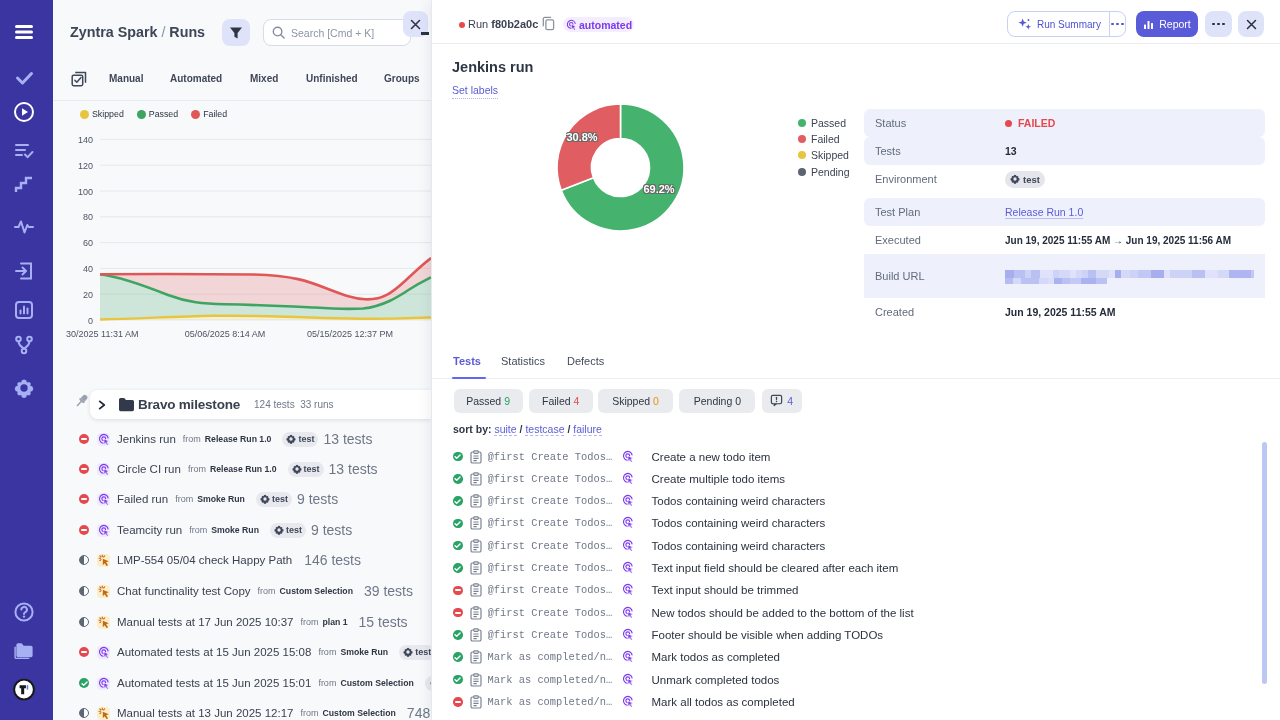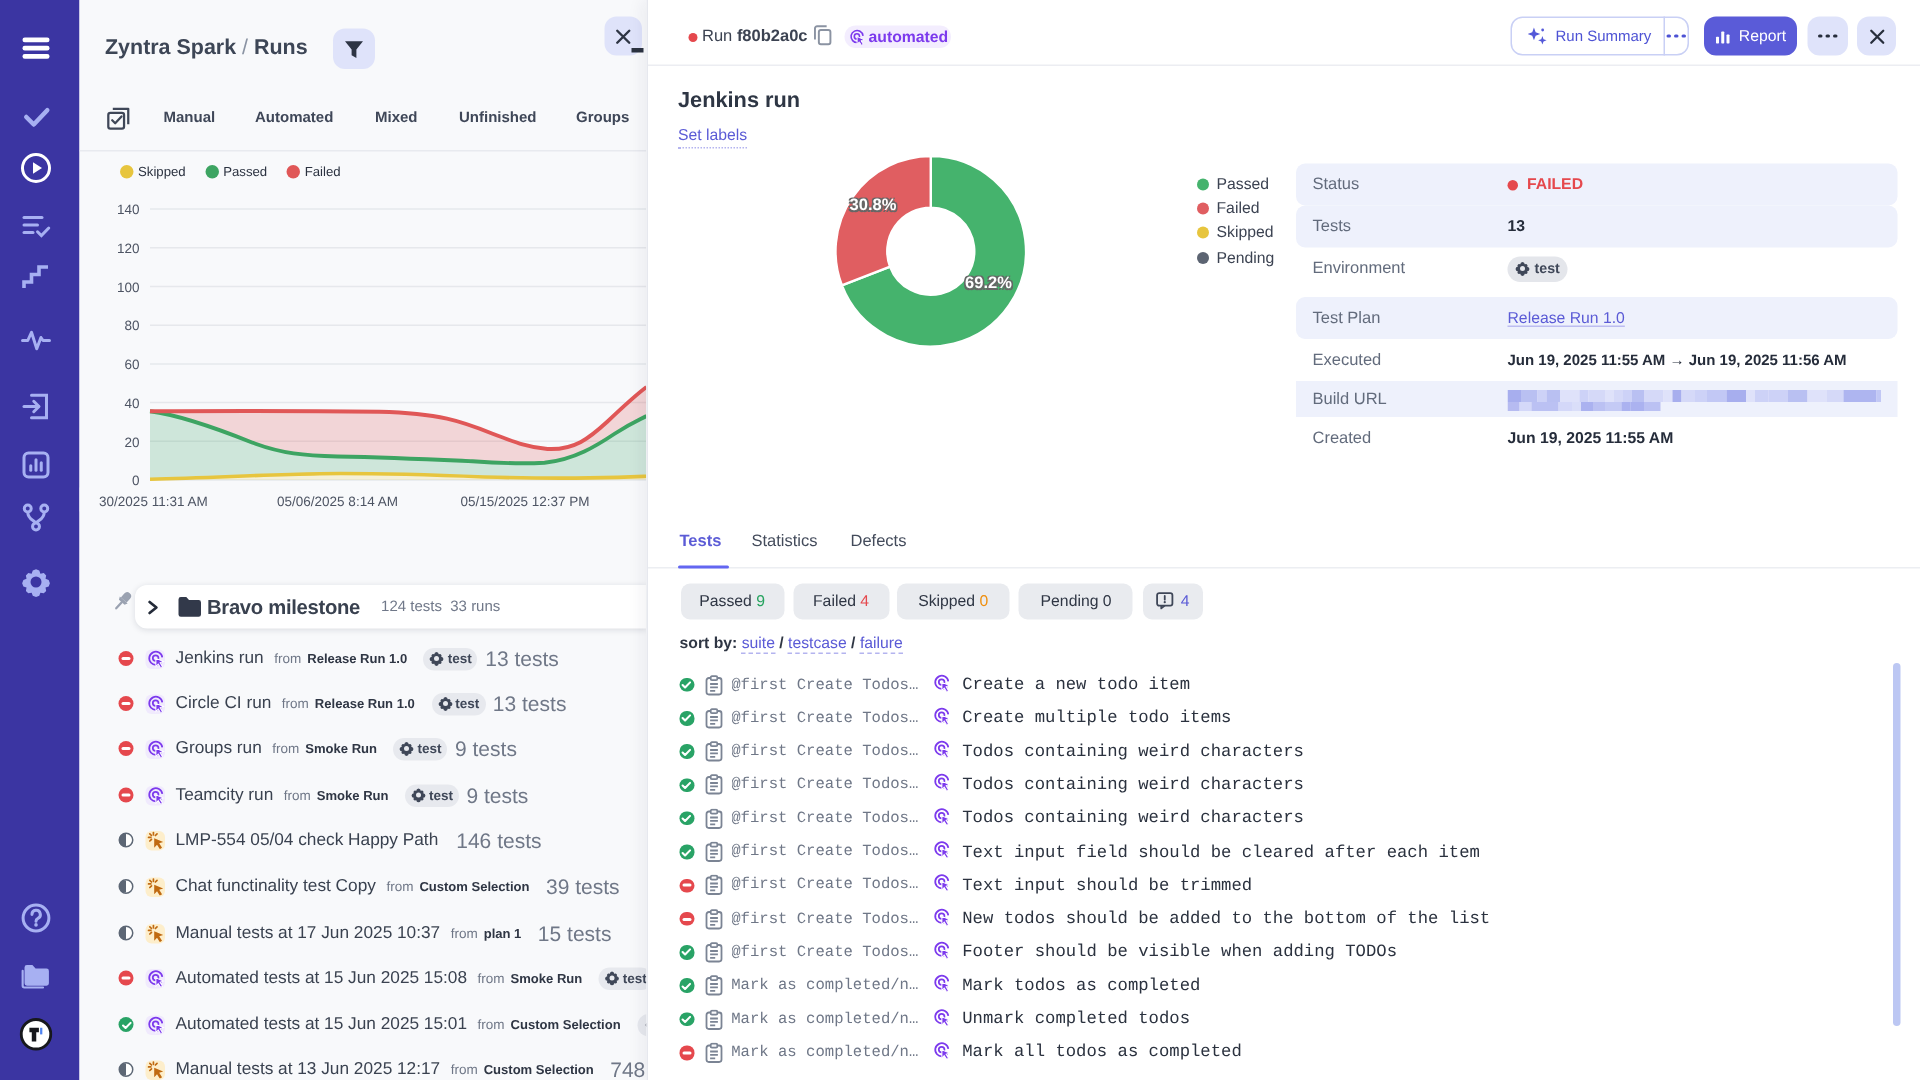--- a/index.html
+++ b/index.html
@@ -26,21 +26,21 @@
   .rplan { font-size:8.7px; font-weight:bold; color:#2f3644; margin-right:11px; }
   .rtests { font-size:14px; color:#6f7787; }
   .tpill { height:15px; background:#e7e9ee; border-radius:8px; display:flex; align-items:center; padding:0 4px; font-size:9px; font-weight:bold; color:#3f4758; margin-right:5px; }
   .tpill svg { margin-right:2px; }
   .trow { position:absolute; left:21px; height:20px; display:flex; align-items:center; white-space:nowrap; }
   .tst { width:9.5px; height:9.5px; border-radius:50%; margin-right:7px; position:relative; flex:none; display:flex; align-items:center; justify-content:center; }
   .tst.g { background:#29a366; }
   .tst.r { background:#e5484d; }
   .tst.r::after { content:""; position:absolute; left:2px; top:3.8px; width:5.5px; height:1.9px; border-radius:1px; background:#fff; }
   .mono { font-family:"Liberation Mono", monospace; font-size:10.4px; color:#6f7787; width:125px; overflow:hidden; flex:none; }
-  .ttitle { font-size:11.5px; color:#2b323f; font-weight:500; margin-left:8px;font-family:Liberation Mono, monospace; }
+  .ttitle { font-size:11.5px; color:#2b323f; font-weight:500; margin-left:18px; }
 </style>
 </head>
 <body>
 <div id="sidebar">
   <div class="sic" style="top:21px">
     <svg width="22" height="22" viewBox="0 0 22 22">
         <g fill="#fff">
           <rect x="2" y="4" width="18" height="3.1" rx="1.5"></rect>
           <rect x="2" y="9.5" width="18" height="3.1" rx="1.5"></rect>
           <rect x="2" y="15" width="18" height="3.1" rx="1.5"></rect>
@@ -134,20 +134,27 @@
       </svg>
   </div>
 </div>
 <div id="lp">
 
   <div class="abs" style="left:17px; top:24px; font-size:14.3px; font-weight:bold; color:#3d4656;">Zyntra Spark <span style="color:#8a93a3; font-weight:normal;">/</span> Runs</div>
   <div class="abs" style="left:169px; top:19px; width:28px; height:27px; background:#dfe3fa; border-radius:8px; display:flex; align-items:center; justify-content:center;">
     <svg width="14" height="14" viewBox="0 0 14 14">
         <path d="M1 1.5 h12 L8.6 7 v5.6 l-3.2 -1.8 V7 Z" fill="#2e3544"></path>
       </svg>
+  </div>
+  <div class="abs" style="left:210px; top:19px; width:148px; height:27px; background:#fff; border:1px solid #d9dce4; border-radius:8px; display:flex; align-items:center; padding:0 8px; color:#8d95a5; font-size:10.5px;">
+    <svg width="13" height="13" viewBox="0 0 14 14" style="margin-right:6px; flex:none;">
+        <circle cx="6" cy="6" r="4.6" fill="none" stroke="#848d9d" stroke-width="1.5"></circle>
+        <path d="M9.4 9.4 L13 13" stroke="#848d9d" stroke-width="1.5" stroke-linecap="round"></path>
+      </svg>
+    <span style="white-space:nowrap;">Search [Cmd + K]</span>
   </div>
   <div class="abs" style="left:350px; top:11px; width:25px; height:26px; background:#dfe3fa; border-radius:8px; display:flex; align-items:center; justify-content:center;">
     <svg width="11" height="11" viewBox="0 0 11 11">
         <path d="M1.5 1.5 L9.5 9.5 M9.5 1.5 L1.5 9.5" stroke="#2e3544" stroke-width="1.6" stroke-linecap="round"></path>
       </svg>
   </div>
   <div class="abs" style="left:368px; top:32px; width:8px; height:3px; background:#2b3240;"></div>
 
   <div class="abs" style="left:18px; top:71px; width:16px; height:16px;">
     <svg width="16" height="16" viewBox="0 0 16 16">
@@ -277,21 +284,21 @@
       <span class="st st-red"></span>
       <span class="ribox ri-p">
         <svg width="12" height="12" viewBox="0 0 14 14">
           <g fill="none" stroke="#7c3aed" stroke-width="1.35">
             <path d="M11.3 9.3 A5.1 5.1 0 1 1 11.9 6.2"></path>
             <circle cx="6.7" cy="6.7" r="2.2"></circle>
           </g>
           <path d="M6.9 6.9 l6 2.5 -2.7 1 1.9 3 -1.5 .9 -1.9 -3 -1.8 2.1z" fill="#7c3aed" stroke="#fff" stroke-width="0.8"></path>
         </svg>
       </span>
-      <span class="rtitle">Groups run</span>
+      <span class="rtitle">Failed run</span>
       <span class="rfrom">from</span>
       <span class="rplan">Smoke Run</span>
       <span class="tpill"><svg width="10" height="10" viewBox="0 0 24 24">
           <path fill="#3f4758" d="M12 1.7l2.6 1 .9 2.5 2.7-.5 1.9 1.9-.5 2.7 2.5.9 1 2.6-1 2.6-2.5.9.5 2.7-1.9 1.9-2.7-.5-.9 2.5-2.6 1-2.6-1-.9-2.5-2.7.5-1.9-1.9.5-2.7-2.5-.9-1-2.6 1-2.6 2.5-.9-.5-2.7 1.9-1.9 2.7.5.9-2.5z"></path>
           <circle cx="12" cy="12" r="4" fill="#e7e9ee"></circle>
         </svg>test</span>
       <span class="rtests">9 tests</span>
     </div>
   <div class="rrow" style="top:520px;">
       <span class="st st-red"></span>
@@ -528,21 +535,21 @@
           </svg>test</span>
       </div>
     <div style="height:28px; background:#eef1fc; border-radius:6px; display:flex; align-items:center; margin-top:5px;">
         <span style="width:141px; padding-left:11px; color:#626b7c;">Test Plan</span>
         <span style="color:#5b5bd6; font-size:10.5px; text-decoration:underline; text-underline-offset:2px; text-decoration-color:#bcbcf0;">Release Run 1.0</span>
       </div>
     <div style="height:28px; display:flex; align-items:center;">
         <span style="width:141px; padding-left:11px; color:#626b7c; flex:none;">Executed</span>
         <b style="color:#252c3a; font-size:10px; white-space:nowrap;">Jun 19, 2025 11:55 AM <span style="font-weight:normal;">→</span> Jun 19, 2025 11:56 AM</b>
       </div>
-    <div style="height:24px; background:#eef1fc; border-radius:0; display:flex; align-items:center;">
+    <div style="height:44px; background:#eef1fc; border-radius:0; display:flex; align-items:center;">
         <span style="width:141px; padding-left:11px; color:#626b7c;">Build URL</span>
         <svg width="249" height="14" viewBox="0 0 249 14" style="margin-top:2px;">
           <rect x="0" y="0" width="9" height="8" fill="#a7aeee"></rect>
           <rect x="9" y="0" width="11" height="8" fill="#b9c0f2"></rect>
           <rect x="20" y="0" width="6" height="8" fill="#cdd2f7"></rect>
           <rect x="26" y="0" width="9" height="8" fill="#b9c0f2"></rect>
           <rect x="35" y="0" width="13" height="8" fill="#dfe2fa"></rect>
           <rect x="48" y="0" width="6" height="8" fill="#cdd2f7"></rect>
           <rect x="54" y="0" width="11" height="8" fill="#d5d9f8"></rect>
           <rect x="65" y="0" width="6" height="8" fill="#dfe2fa"></rect>

